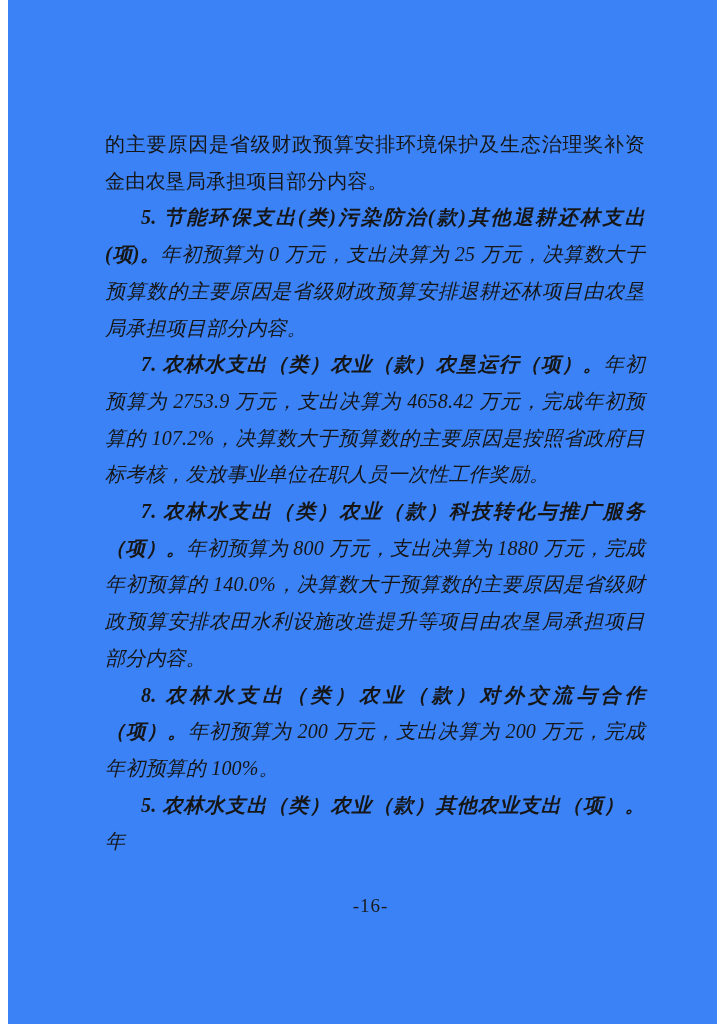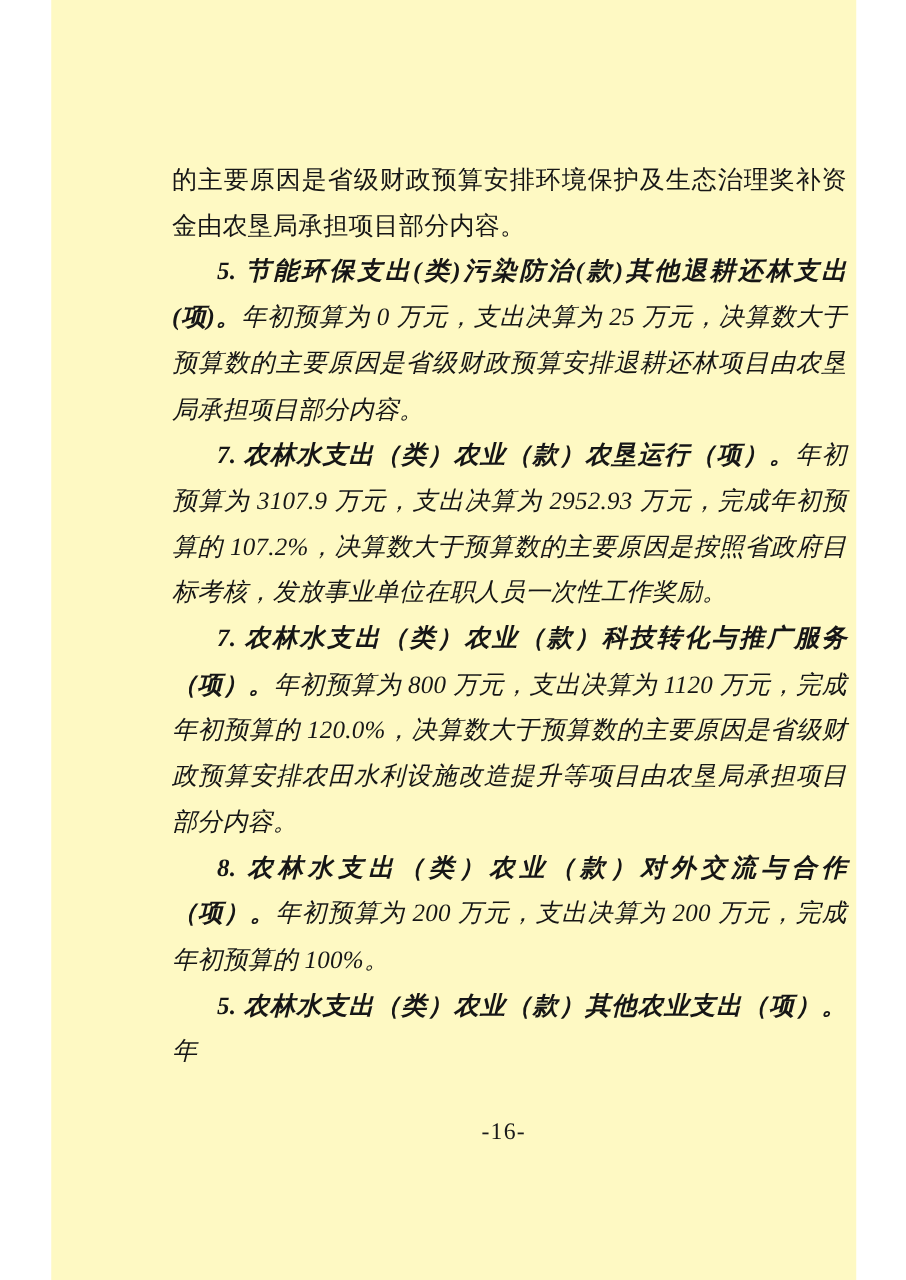--- a/index.html
+++ b/index.html
@@ -2,24 +2,24 @@
 <html lang="zh"><head>
 <meta charset="utf-8">
 <style>
   html, body {
     margin: 0;
     padding: 0;
     background: #ffffff;
   }
   .page {
     position: relative;
-    width: 644px;
+    width: 709px;
     height: 1024px;
     margin: 0 auto;
-    background: #fef9c3;
+    background: #3b82f6;
     box-sizing: border-box;
     overflow: hidden;
     font-family: "Liberation Serif", "DejaVu Serif", serif;
     color: #161616;
   }
   .body-text {
     position: absolute;
     top: 126px;
     left: 97px;
     width: 540px;
@@ -58,25 +58,25 @@
 
     <p>
       <span>的主要原因是省级财政预算安排环境保护及生态治理奖补资金由农垦局承担项目部分内容。</span>
     </p>
 
     <p class="indent">
       <span class="run-bold">5. 节能环保支出(类)污染防治(款)其他退耕还林支出(项)。</span><span>年初预算为 0 万元，支出决算为 25 万元，决算数大于预算数的主要原因是省级财政预算安排退耕还林项目由农垦局承担项目部分内容。</span>
     </p>
 
     <p class="indent">
-      <span class="run-bold">7. 农林水支出（类）农业（款）农垦运行（项）。</span><span>年初预算为 3107.9 万元，支出决算为 2952.93 万元，完成年初预算的 107.2%，决算数大于预算数的主要原因是按照省政府目标考核，发放事业单位在职人员一次性工作奖励。</span>
+      <span class="run-bold">7. 农林水支出（类）农业（款）农垦运行（项）。</span><span>年初预算为 2753.9 万元，支出决算为 4658.42 万元，完成年初预算的 107.2%，决算数大于预算数的主要原因是按照省政府目标考核，发放事业单位在职人员一次性工作奖励。</span>
     </p>
 
     <p class="indent">
-      <span class="run-bold">7. 农林水支出（类）农业（款）科技转化与推广服务（项）。</span><span>年初预算为 800 万元，支出决算为 1120 万元，完成年初预算的 120.0%，决算数大于预算数的主要原因是省级财政预算安排农田水利设施改造提升等项目由农垦局承担项目部分内容。</span>
+      <span class="run-bold">7. 农林水支出（类）农业（款）科技转化与推广服务（项）。</span><span>年初预算为 800 万元，支出决算为 1880 万元，完成年初预算的 140.0%，决算数大于预算数的主要原因是省级财政预算安排农田水利设施改造提升等项目由农垦局承担项目部分内容。</span>
     </p>
 
     <p class="indent">
       <span class="run-bold">8. 农林水支出（类）农业（款）对外交流与合作（项）。</span><span>年初预算为 200 万元，支出决算为 200 万元，完成年初预算的 100%。</span>
     </p>
 
 
     <p class="indent">
       <span class="run-bold">5. 农林水支出（类）农业（款）其他农业支出（项）。</span><span>年</span>
     </p>

